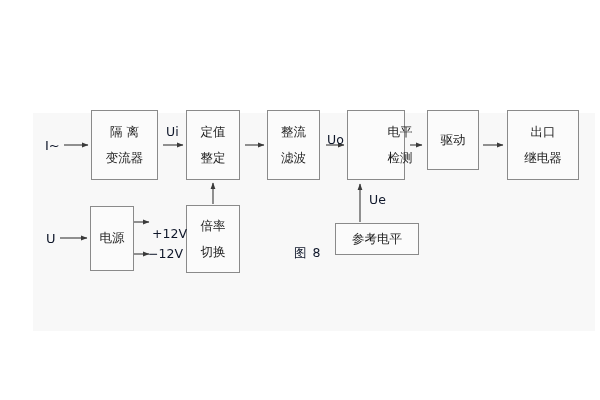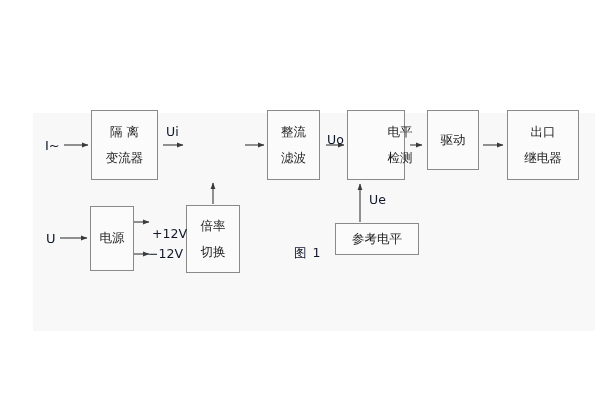--- a/index.html
+++ b/index.html
@@ -120,20 +120,24 @@
 
       <line x1="360" y1="222" x2="360" y2="184" marker-end="url(#ah)"></line>
     </g>
   </svg>
 
   <div class="node spaced" style="left:91px; top:110px; width:67px; height:70px;">
     <span class="ln">隔离</span>
     <span class="ln">变流器</span>
   </div>
 
+  <div class="node" style="left:186px; top:110px; width:54px; height:70px;">
+    <span class="ln">定值</span>
+    <span class="ln">整定</span>
+  </div>
 
   <div class="node" style="left:267px; top:110px; width:53px; height:70px;text-align:right;">
     <span class="ln">整流</span>
     <span class="ln">滤波</span>
   </div>
 
   <div class="node" style="left:347px; top:110px; width:58px; height:70px;padding-left:48px;">
     <span class="ln">电平</span>
     <span class="ln">检测</span>
   </div>
@@ -163,15 +167,15 @@
   <div class="label io" style="left:45px; top:139px;">I~</div>
   <div class="label io" style="left:46px; top:232px;">U</div>
 
   <div class="label sig" style="left:166px; top:126px;">Ui</div>
   <div class="label sig" style="left:327px; top:126px;margin-top:8px;">Uo</div>
   <div class="label sig" style="left:369px; top:194px;">Ue</div>
 
   <div class="label rail" style="left:152px; top:228px;">+12V</div>
   <div class="label rail" style="left:148px; top:248px;">−12V</div>
 
-  <div class="label cap" style="left:294px; top:247px;">图 1</div>
+  <div class="label cap" style="left:294px; top:247px;">图 8</div>
 
 </div>
 
 </body></html>

